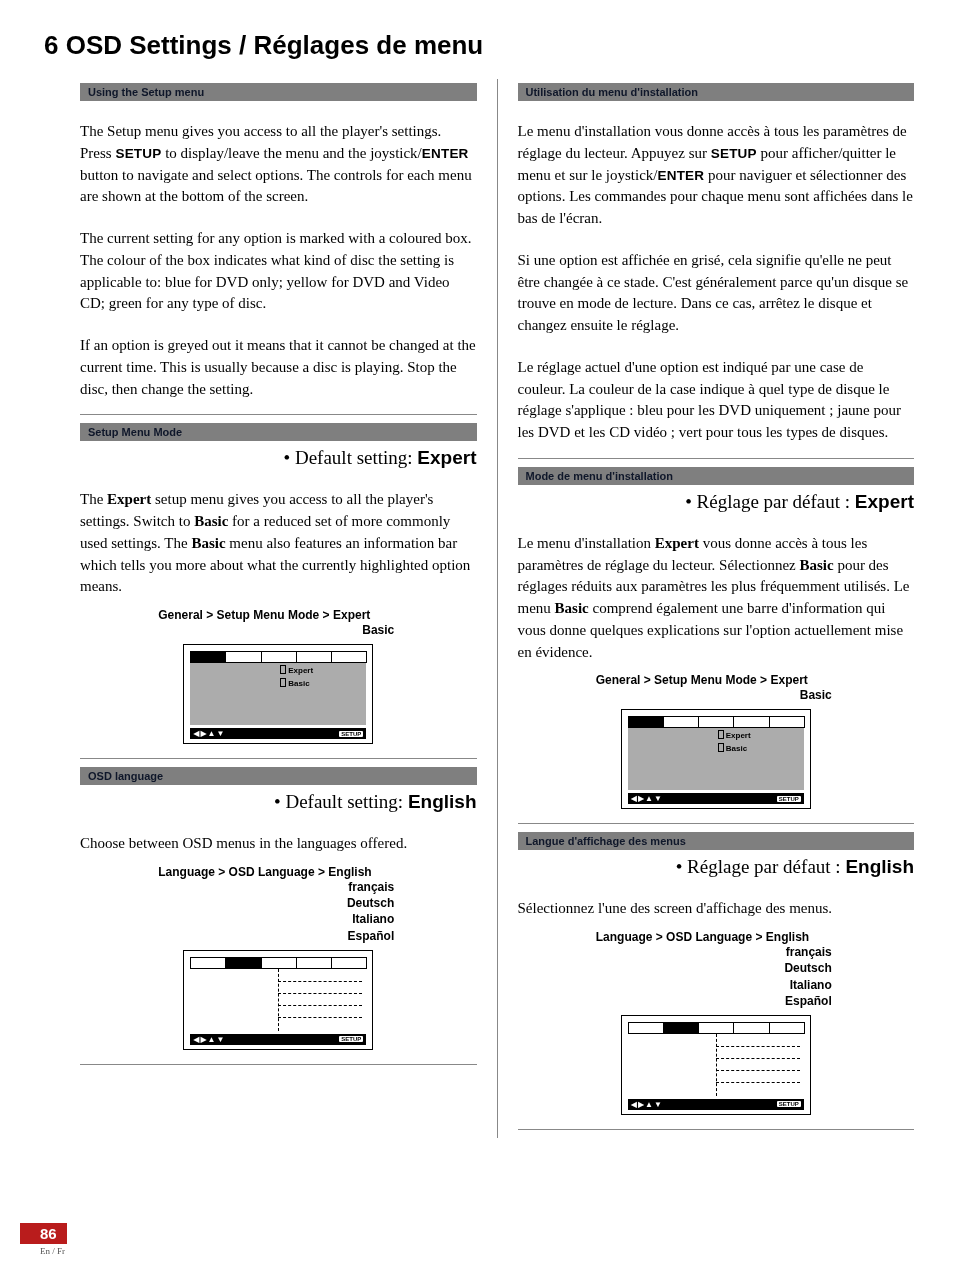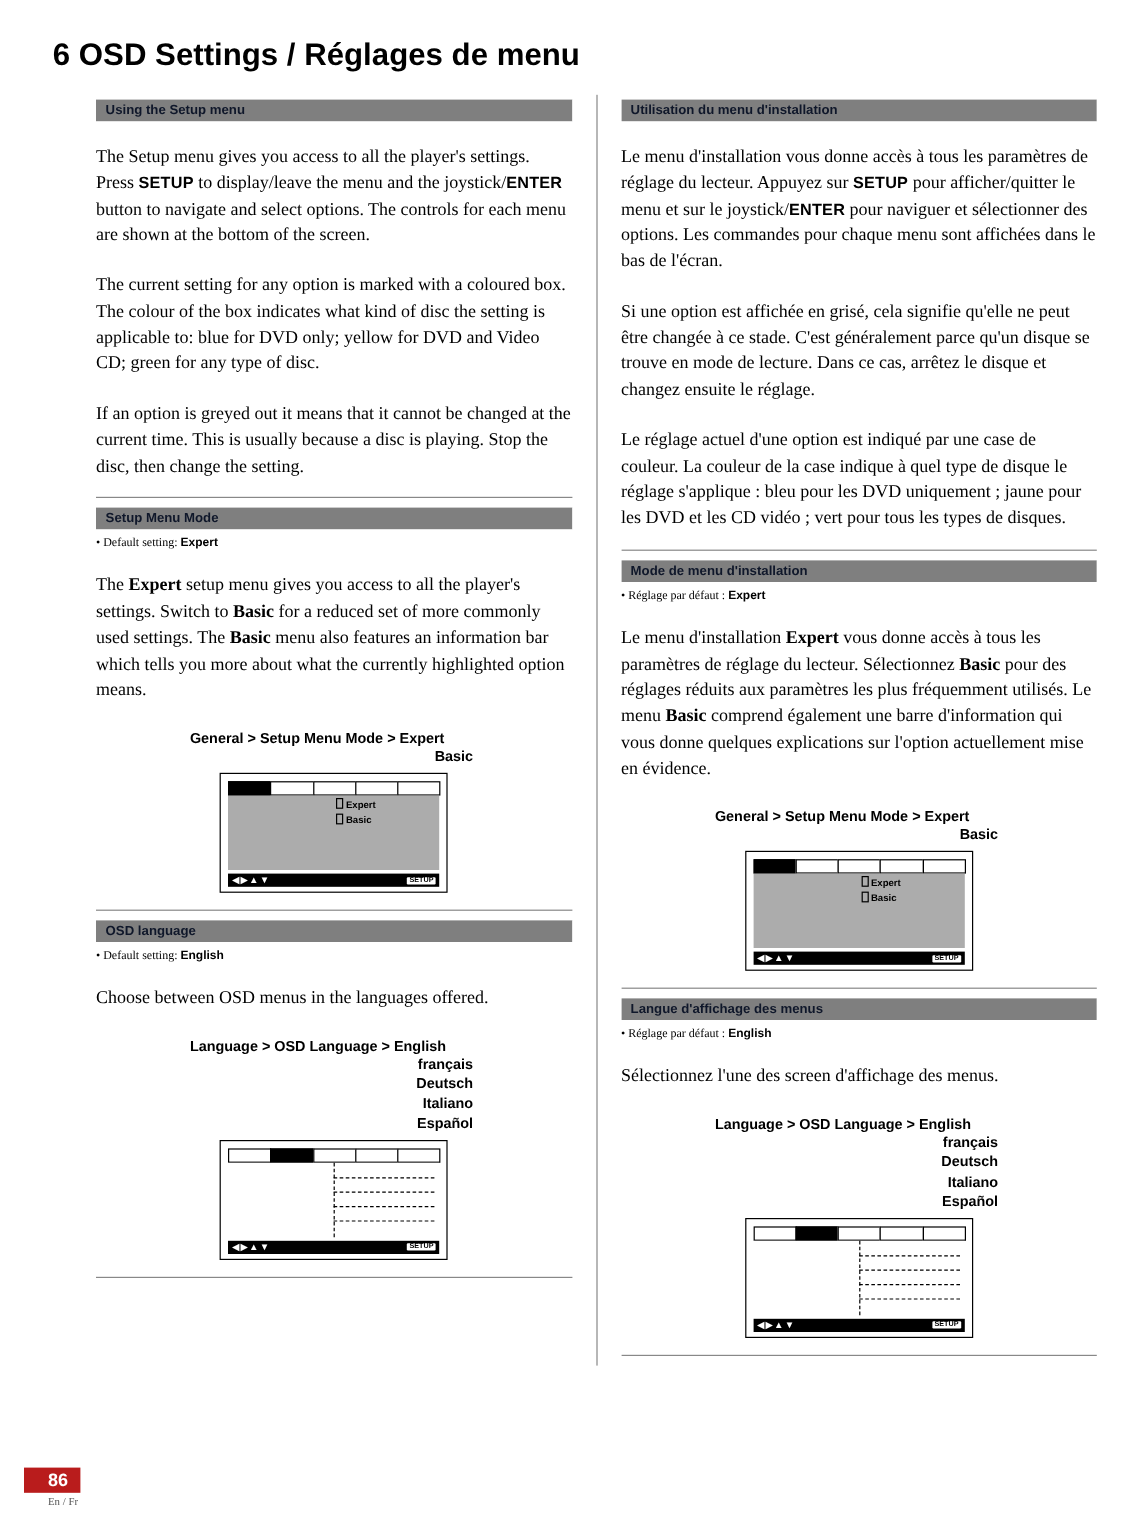--- a/index.html
+++ b/index.html
@@ -46,23 +46,24 @@
   .section-bar::after{
     content:"";
     position:absolute;
     right:-6px;
     top:0;
     bottom:0;
     width:6px;
     background:#fff;
   }
   .bullet-line {
-    font-size: 10px;
+    font-size: 19px;
     margin-top: 6px;
     font-family: Georgia, serif;
+    text-align: right;
   }
   .bullet-line .bold { font-weight: bold; font-family: Arial, sans-serif; }
   p.body {
     font-size: 15px;
     line-height: 1.45;
     margin-top: 20px;
     font-family: Georgia, serif;
   }
   p.body .sbold { font-family: Arial, sans-serif; font-weight: bold; font-size: 13.5px; letter-spacing:.2px;}
   p.body .bold { font-weight: bold; }
@@ -73,21 +74,21 @@
     position: relative;
   }
   .sep::after{
     content:"";
     position:absolute;
     right:-2px; top:-3px;
     width:18px; height:5px;
     background:#bbb;
   }
   .fig {
-    margin: 21px auto 0 auto;
+    margin: 10px auto 0 auto;
     width: 280px;
   }
   .crumb {
     font-family: Arial, sans-serif;
     font-size: 12px;
     font-weight: bold;
     text-align: left;
     padding-left: 20px;
   }
   .crumb .opt-first { display:inline-block; }

